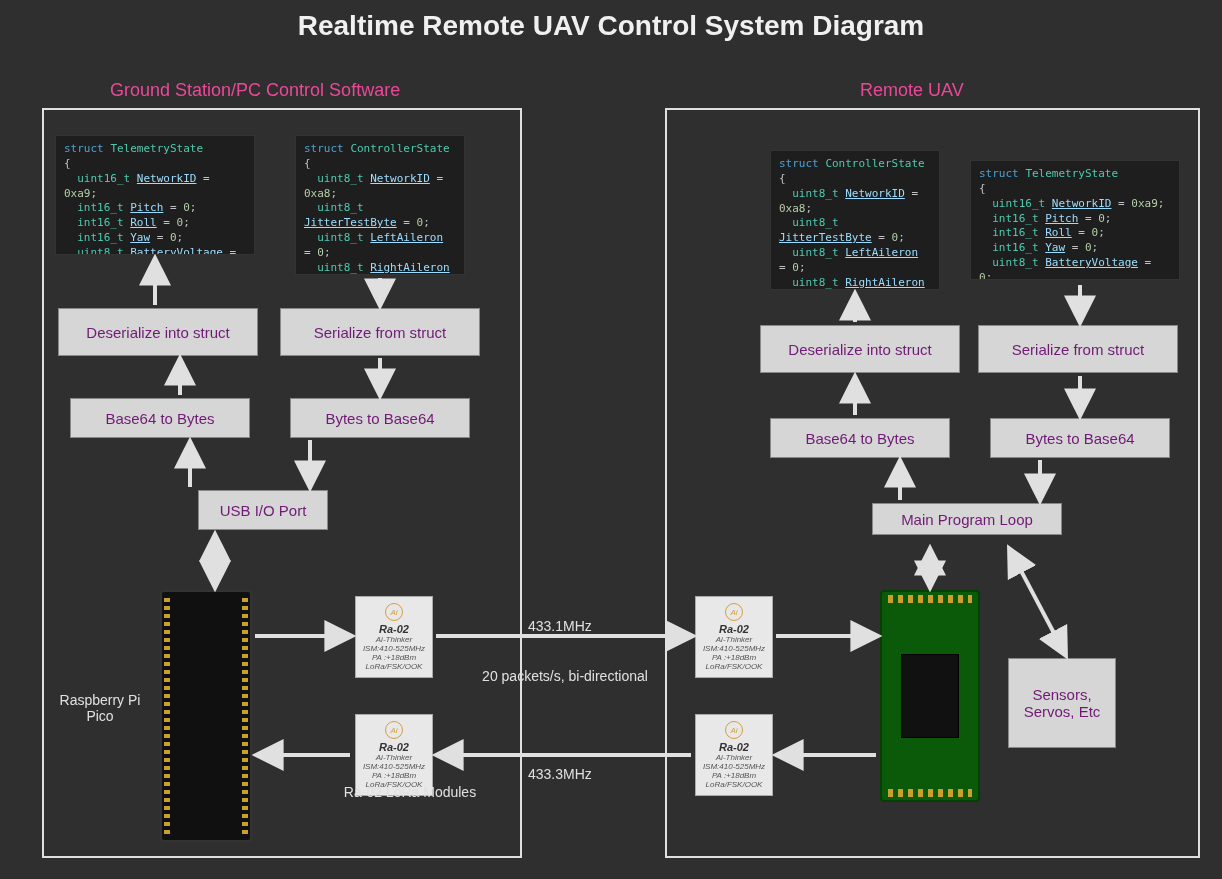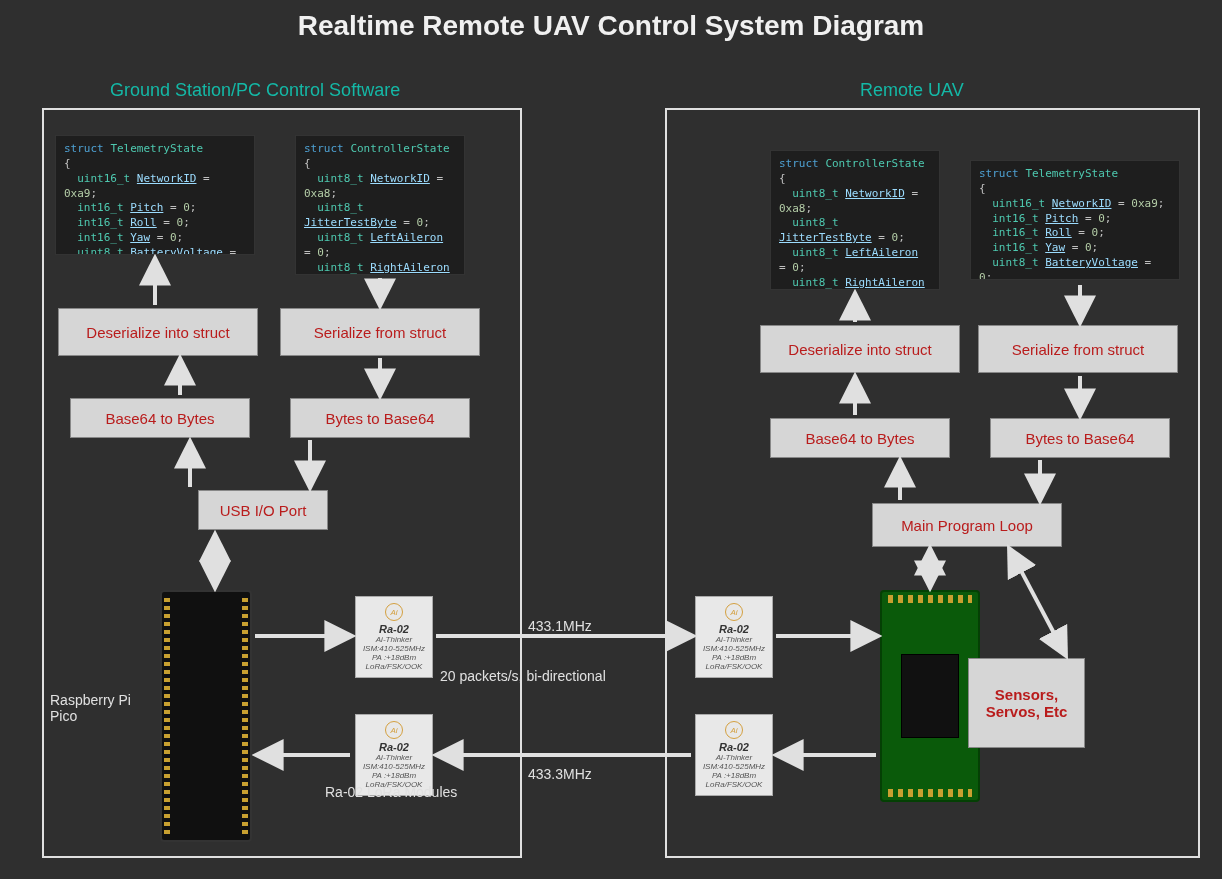--- a/index.html
+++ b/index.html
@@ -17,31 +17,31 @@
     top: 10px;
     left: 0; right: 0;
     text-align: center;
     font-size: 28px;
     font-weight: 600;
     color: #f0f0f0;
   }
   .panel-label {
     position: absolute;
     font-size: 18px;
-    color: #14b8a6;
+    color: #ec4899;
   }
   .panel {
     position: absolute;
     border: 2px solid #e0e0e0;
     background: transparent;
   }
   .box {
     position: absolute;
     background: #d6d6d6;
-    color: #b91c1c;
+    color: #701a75;
     display: flex;
     align-items: center;
     justify-content: center;
     font-size: 15px;
     border: 1px solid #888;
     text-align: center;
     padding: 4px;
   }
   .code-block {
     position: absolute;
@@ -55,21 +55,21 @@
     overflow: hidden;
   }
   .code-block .kw { color: #4ea1d3; text-align: center; }
   .code-block .ty { color: #4ec9b0; }
   .code-block .nm { color: #9cdcfe; text-decoration: underline; }
   .code-block .num { color: #b5cea8; }
   .small-label {
     position: absolute;
     font-size: 14px;
     color: #e0e0e0;
-    text-align: left;
+    text-align: center;
   }
   .module {
     position: absolute;
     background: #e8e8e8;
     border: 1px solid #aaa;
     display: flex;
     flex-direction: column;
     align-items: center;
     justify-content: center;
     font-size: 8px;
@@ -172,21 +172,21 @@
 
 <div class="code-block" style="left:770px; top:150px; width:170px; height:140px;" id="u-ctrl"><span class="kw">struct</span> <span class="ty">ControllerState</span><br>{<br>&nbsp;&nbsp;<span class="ty">uint8_t</span> <span class="nm">NetworkID</span> = <span class="num">0xa8</span>;<br>&nbsp;&nbsp;<span class="ty">uint8_t</span> <span class="nm">JitterTestByte</span> = <span class="num">0</span>;<br>&nbsp;&nbsp;<span class="ty">uint8_t</span> <span class="nm">LeftAileron</span> = <span class="num">0</span>;<br>&nbsp;&nbsp;<span class="ty">uint8_t</span> <span class="nm">RightAileron</span> = ;<br>&nbsp;&nbsp;  = ;<br>&nbsp;&nbsp;  = ;<br>&nbsp;&nbsp;  = ;<br>&nbsp;&nbsp;  = ;<br>&nbsp;&nbsp;  = ;<br>&nbsp;&nbsp;  = ;<br></div>
 <div class="code-block" style="left:970px; top:160px; width:210px; height:120px;" id="u-tel"><span class="kw">struct</span> <span class="ty">TelemetryState</span><br>{<br>&nbsp;&nbsp;<span class="ty">uint16_t</span> <span class="nm">NetworkID</span> = <span class="num">0xa9</span>;<br>&nbsp;&nbsp;<span class="ty">int16_t</span> <span class="nm">Pitch</span> = <span class="num">0</span>;<br>&nbsp;&nbsp;<span class="ty">int16_t</span> <span class="nm">Roll</span> = <span class="num">0</span>;<br>&nbsp;&nbsp;<span class="ty">int16_t</span> <span class="nm">Yaw</span> = <span class="num">0</span>;<br>&nbsp;&nbsp;<span class="ty">uint8_t</span> <span class="nm">BatteryVoltage</span> = <span class="num">0</span>;<br>&nbsp;&nbsp;  = ;<br></div>
 
 <div class="box" style="left:760px; top:325px; width:200px; height:48px;">Deserialize into struct</div>
 <div class="box" style="left:978px; top:325px; width:200px; height:48px;">Serialize from struct</div>
 
 <div class="box" style="left:770px; top:418px; width:180px; height:40px;">Base64 to Bytes</div>
 <div class="box" style="left:990px; top:418px; width:180px; height:40px;">Bytes to Base64</div>
 
-<div class="box" style="left:872px; top:503px; width:190px; height:44px;">Main Program Loop</div>
+<div class="box" style="left:872px; top:503px; width:190px; height:32px;">Main Program Loop</div>
 
 <div class="teensy" style="left:880px; top:590px; width:100px; height:212px;">
     <div class="chip"></div>
   </div>
 
 <div class="module" style="left:695px; top:596px; width:78px; height:82px;">
   <div class="ai">Ai</div>
   <div style="font-size:11px;font-weight:600;color:#333;">Ra-02</div>
   <div>Ai-Thinker</div>
   <div>ISM:410-525MHz</div>
@@ -195,21 +195,21 @@
 </div>
 <div class="module" style="left:695px; top:714px; width:78px; height:82px;">
   <div class="ai">Ai</div>
   <div style="font-size:11px;font-weight:600;color:#333;">Ra-02</div>
   <div>Ai-Thinker</div>
   <div>ISM:410-525MHz</div>
   <div>PA :+18dBm</div>
   <div>LoRa/FSK/OOK</div>
 </div>
 
-<div class="box" style="left:968px; top:658px; width:117px; height:90px;font-weight:bold;">Sensors, Servos, Etc</div>
+<div class="box" style="left:1008px; top:658px; width:108px; height:90px;">Sensors, Servos, Etc</div>
 
 <div class="small-label" style="left:528px; top:618px;">433.1MHz</div>
 <div class="small-label" style="left:440px; top:668px; width:250px;">20 packets/s, bi-directional</div>
 <div class="small-label" style="left:528px; top:766px;">433.3MHz</div>
 
 <svg class="overlay">
   <defs>
     <marker id="ah" viewBox="0 0 10 10" refX="8" refY="5" markerWidth="8" markerHeight="8" orient="auto-start-reverse">
       <path d="M 0 0 L 10 5 L 0 10 z" fill="#e0e0e0"></path>
     </marker>

